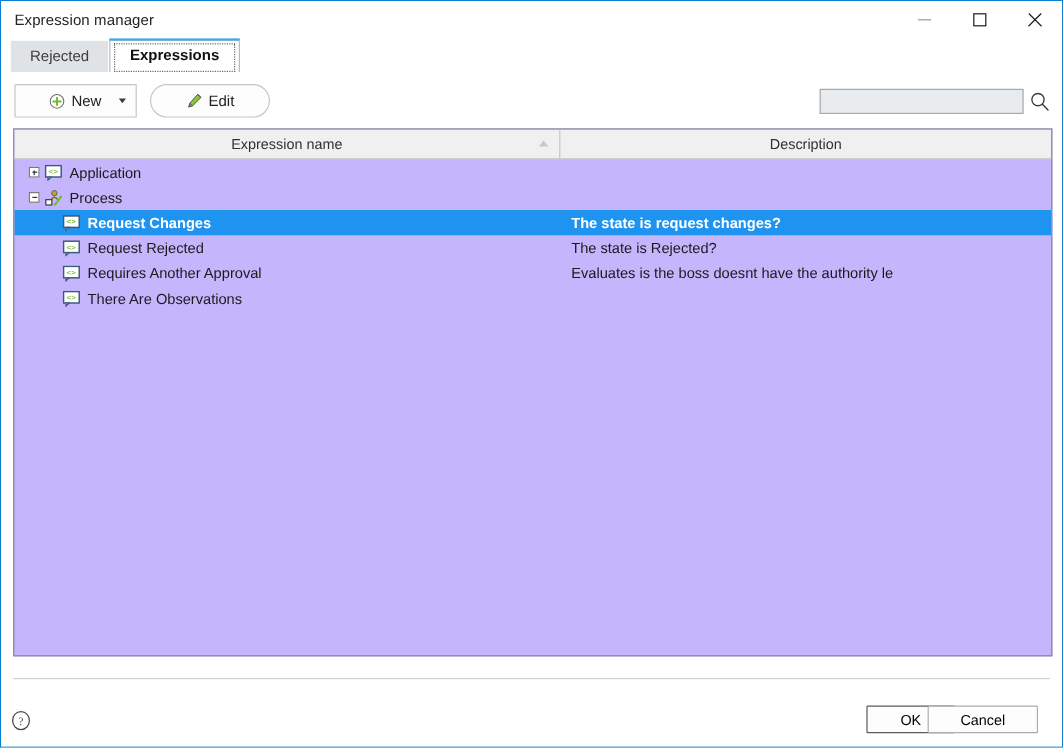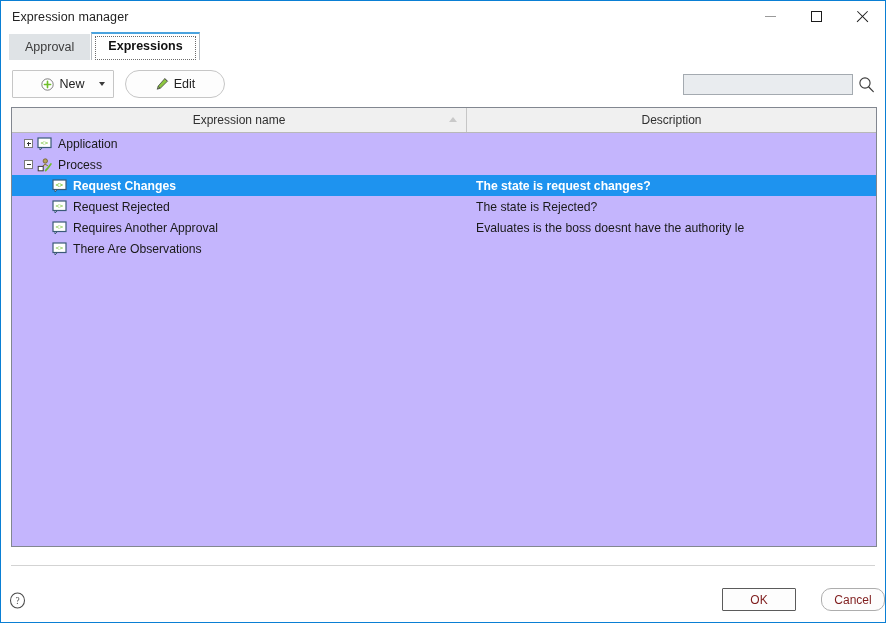--- a/index.html
+++ b/index.html
@@ -337,29 +337,29 @@
     cursor: default;
   }
   .dlg-btn {
     position: absolute;
     top: 4px;
     height: 23px;
     box-sizing: border-box;
     border: 1px solid #adadad;
     background: #fdfdfd;
     font-size: 12px;
-    color: #7f1d1d;
+    color: #000000;
     display: flex;
     align-items: center;
     justify-content: center;
     cursor: default;
     border-radius: 1px;
   }
   .btn-ok { right: 89px; width: 74px; border-color: #5b5b5b; }
-  .btn-cancel { right: 0; width: 64px; border-radius: 10px; }
+  .btn-cancel { right: 20px; width: 92px; }
 </style>
 </head>
 <body>
 
 <div class="window">
 
   <div class="titlebar">
     <div class="title-text">Expression manager</div>
     <div class="win-controls">
       <div class="win-btn">
@@ -369,21 +369,21 @@
         <span class="glyph-max"></span>
       </div>
       <div class="win-btn close">
         <span class="glyph-close"></span>
       </div>
     </div>
   </div>
 
   <div class="tabstrip">
     <div class="tab">
-      <span>Approval</span>
+      <span>Rejected</span>
     </div>
     <div class="tab active">
       <span>Expressions</span>
       <span class="tab-focus"></span>
     </div>
   </div>
 
   <div class="client">
 
     <div class="toolbar">

